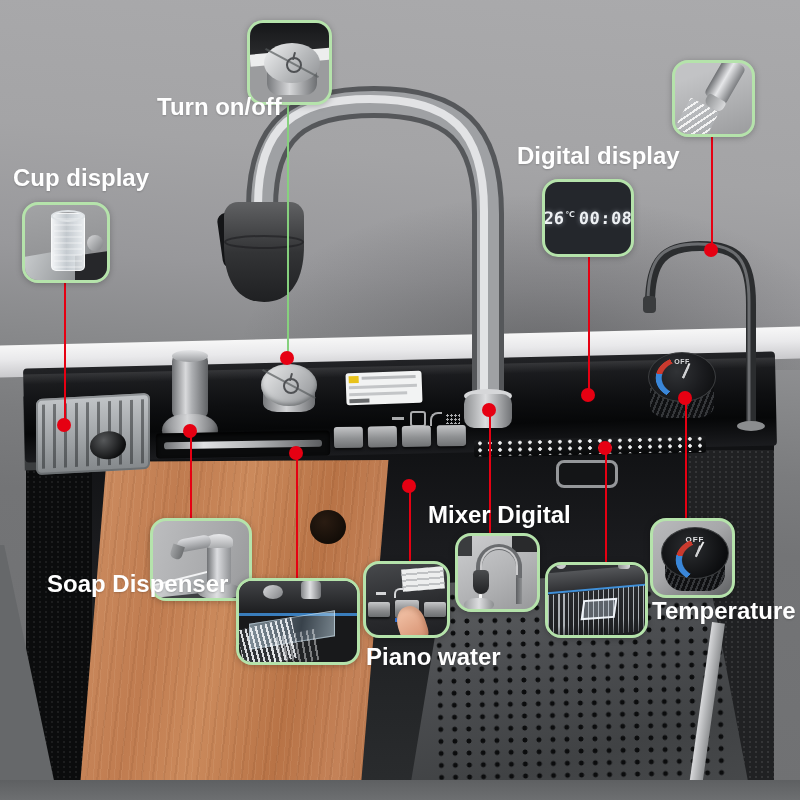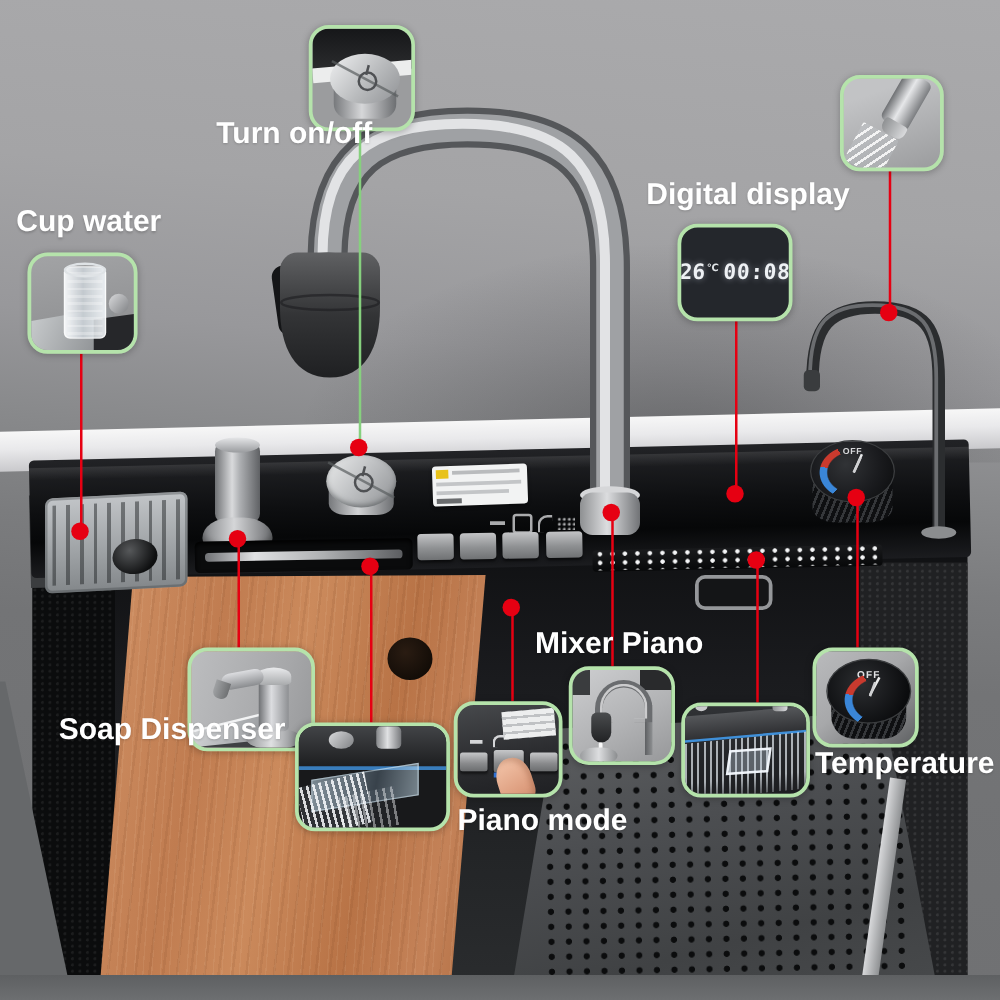--- a/index.html
+++ b/index.html
@@ -239,21 +239,21 @@
   #ln-soap{left:190px;top:431px;height:87px;}       #dot-soap{left:183px;top:424px;}
   #ln-waterfall{left:296px;top:453px;height:125px;} #dot-waterfall{left:289px;top:446px;}
   #ln-piano{left:409px;top:486px;height:75px;}      #dot-piano{left:402px;top:479px;}
   #ln-mixer{left:489px;top:410px;height:123px;}     #dot-mixer{left:482px;top:403px;}
   #ln-rainfall{left:605px;top:448px;height:114px;}  #dot-rainfall{left:598px;top:441px;}
   #ln-temp{left:685px;top:398px;height:120px;}      #dot-temp{left:678px;top:391px;}
   
   .lbl{position:absolute;color:#ffffff;font-weight:600;font-size:24px;line-height:1.08;
     text-shadow:0 1px 2px rgba(0,0,0,.18);z-index:9;white-space:nowrap;}
   #lbl-cup-washer{left:13px;top:165px;}
-  #lbl-turn-on-off{left:157px;top:94px;margin-left:16px;}
+  #lbl-turn-on-off{left:157px;top:94px;}
   #lbl-pure-water{left:663px;top:22px;}
   #lbl-digital-display{left:517px;top:143px;}
   #lbl-mixer-faucet{left:428px;top:502px;}
   #lbl-soap-dispenser{left:47px;top:571px;}
   #lbl-waterfall-made{left:196px;top:661px;}
   #lbl-piano-keys{left:366px;top:644px;}
   #lbl-rainfall{left:494px;top:644px;}
   #lbl-temperature{left:652px;top:598px;}
   #lbl-temperature span{display:block;}
 </style>
@@ -477,23 +477,23 @@
   <div class="box" id="box-temp">
     <div class="tb-side"></div>
     <div class="tb-face">
       <div class="tb-off">OFF</div>
       <div class="tb-hand1"></div>
       <div class="tb-hand2"></div>
       <div class="tb-arc"></div>
     </div>
   </div>
 
-  <div class="lbl" id="lbl-cup-washer">Cup water</div>
+  <div class="lbl" id="lbl-cup-washer">Cup display</div>
   <div class="lbl" id="lbl-turn-on-off">Turn on/off</div>
   <div class="lbl" id="lbl-digital-display">Digital display</div>
-  <div class="lbl" id="lbl-mixer-faucet">Mixer Piano</div>
+  <div class="lbl" id="lbl-mixer-faucet">Mixer Digital</div>
   <div class="lbl" id="lbl-soap-dispenser">Soap Dispenser</div>
-  <div class="lbl" id="lbl-piano-keys">Piano mode</div>
+  <div class="lbl" id="lbl-piano-keys">Piano water</div>
   <div class="lbl" id="lbl-temperature">
     <span>Temperature</span>
   </div>
 
 </div>
 
 </body></html>

